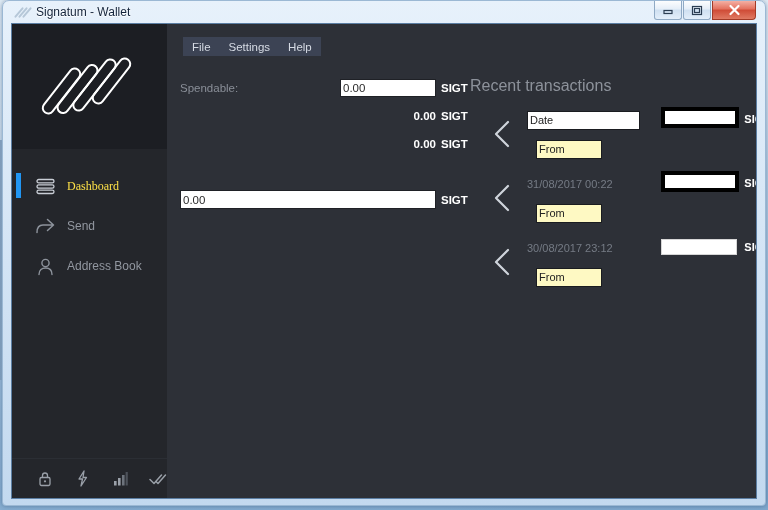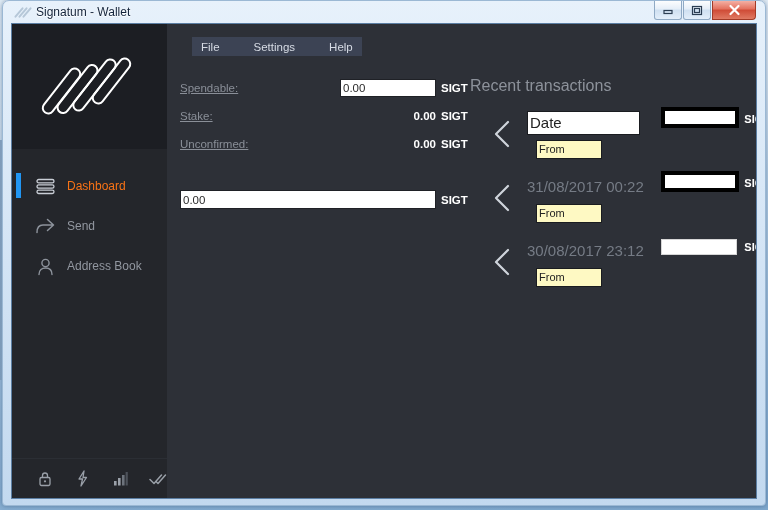--- a/index.html
+++ b/index.html
@@ -153,21 +153,21 @@
     width: 22px; height: 22px;
     margin-right: 11px;
     flex: 0 0 22px;
     display: flex; align-items: center; justify-content: center;
   }
   .nav-item .nav-label {
     font-size: 12px;
     color: #9297a0;
     white-space: nowrap;
   }
-  .nav-item.active .nav-label { color: #f97316; }
+  .nav-item.active .nav-label { color: #fde047; font-family: Liberation Serif, serif; }
   .nav-item.active::before {
     content: "";
     position: absolute;
     left: 4px; top: 7px;
     width: 5px; height: 25px;
     background: #2196f3;
   }
 
   
   #statusbar {
@@ -178,25 +178,24 @@
     padding-left: 24px;
     border-top: 1px solid #2b2e34;
   }
   .status-icon { width: 18px; height: 18px; display: flex; align-items: center; justify-content: center; cursor: pointer; }
 
   
   #content { flex: 1 1 auto; position: relative; }
 
   #menubar {
     position: absolute;
-    left: 25px; top: 13px;
+    left: 16px; top: 13px;
     height: 19px;
     display: flex;
     background: #3c4354;
-    gap: 16px;
   }
   .menu-item {
     padding: 0 9px;
     font-size: 11.5px;
     color: #d6dbe4;
     display: flex; align-items: center;
     cursor: pointer;
     white-space: nowrap;
   }
 
@@ -215,21 +214,20 @@
     display: flex;
     align-items: center;
     height: 21px;
     margin-bottom: 7px;
   }
   .wallet-row .wl {
     width: 160px;
     font-size: 11.5px;
     color: #8a8f98;
     white-space: nowrap;
-    text-decoration: underline;
   }
   .wallet-row .wv {
     flex: 1 1 auto;
     text-align: right;
     font-size: 11.5px;
     font-weight: bold;
     color: #ffffff;
     white-space: nowrap;
   }
   .wallet-row .unit {
@@ -267,21 +265,21 @@
     height: 64px;
   }
   .tx-arrow {
     position: absolute;
     left: 21px; top: 10px;
     width: 24px; height: 30px;
   }
   .tx-date {
     position: absolute;
     left: 57px; top: 5px;
-    font-size: 15px;
+    font-size: 11px;
     color: #757b85;
     white-space: nowrap;
   }
   .tx-date.boxed {
     background: #ffffff;
     color: #232323;
     border: 1px solid #1a1c20;
     padding: 2px 3px 3px 2px;
     top: 2px;
     width: 113px;
@@ -469,27 +467,25 @@
 
           <div class="wallet-row">
             <div class="wl">Spendable:</div>
             <div class="redact-val">
               <span>0.00</span>
             </div>
             <div class="unit">SIGT</div>
           </div>
 
           <div class="wallet-row">
-            <div class="wl">Stake:</div>
             <div class="wv">0.00</div>
             <div class="unit">SIGT</div>
           </div>
 
           <div class="wallet-row">
-            <div class="wl">Unconfirmed:</div>
             <div class="wv">0.00</div>
             <div class="unit">SIGT</div>
           </div>
 
           <div class="wallet-row" id="total-row">
             <div class="redact-val">
               <span>0.00</span>
             </div>
             <div class="unit">SIGT</div>
           </div>

